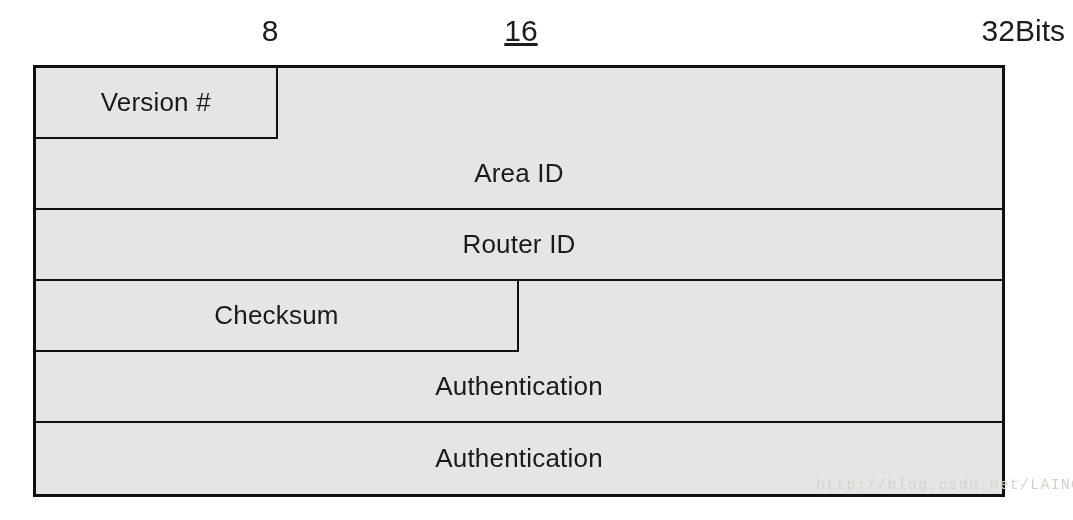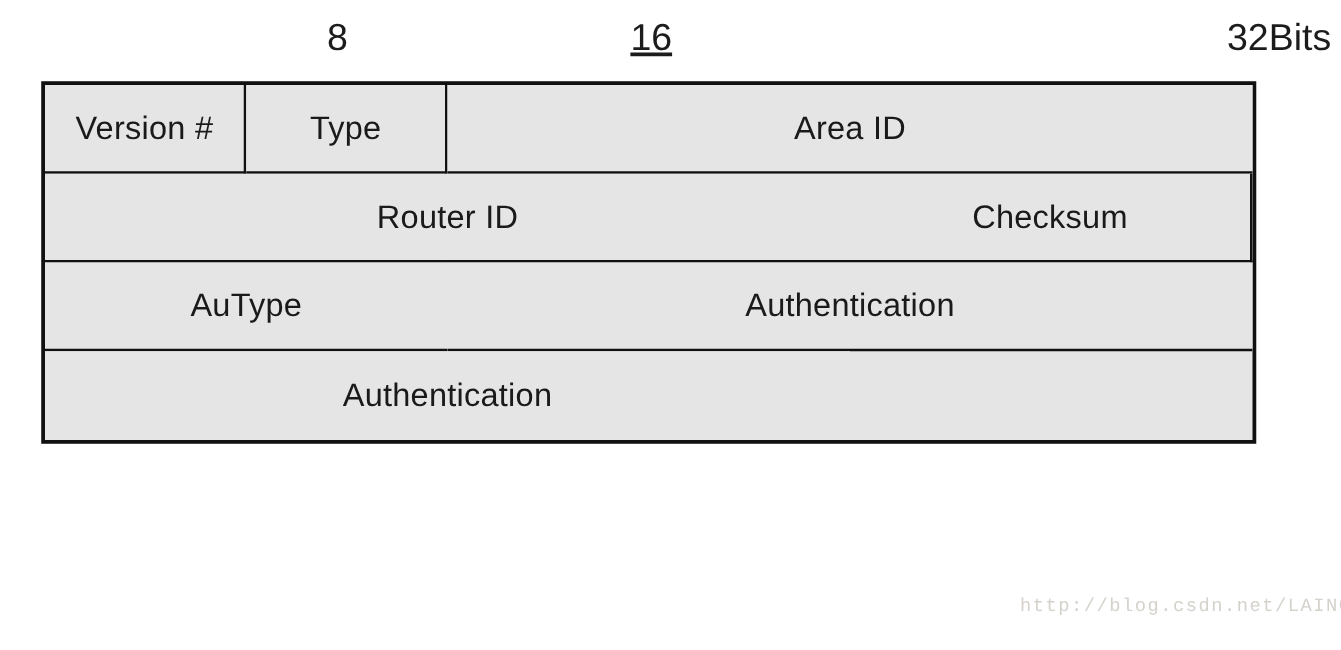--- a/index.html
+++ b/index.html
@@ -31,21 +31,21 @@
     text-align: right;
   }
   
   .ftable {
     position: absolute;
     left: 33px;
     top: 65px;
     width: 966px;
     border: 3px solid #111111;
     display: grid;
-    grid-template-columns: repeat(6, 1fr);
+    grid-template-columns: repeat(4, 1fr);
     grid-auto-rows: 71px;
     background: #e5e5e5;
   }
   .cell {
     box-sizing: border-box;
     background: #e5e5e5;
     border-right: 2px solid #111111;
     border-bottom: 2px solid #111111;
     display: flex;
     align-items: center;
@@ -77,28 +77,26 @@
 
 <div class="stage">
 
   <div class="scale-label" style="left:270px;">8</div>
   <div class="scale-label" style="left:521px;text-decoration:underline;">16</div>
   <div class="scale-label right">32Bits</div>
 
   <div class="ftable">
 
     <div class="cell s1">Version #</div>
-    <div class="cell s1">Type</div>
 
     <div class="cell s4 no-r">Area ID</div>
 
     <div class="cell s4 no-r">Router ID</div>
 
     <div class="cell s2">Checksum</div>
-    <div class="cell s2 no-r">AuType</div>
 
     <div class="cell s4 no-r">Authentication</div>
 
     <div class="cell s4 no-r no-b">Authentication</div>
   </div>
 
   <div class="watermark">http://blog.csdn.net/LAINCLAK</div>
 
 </div>
 

